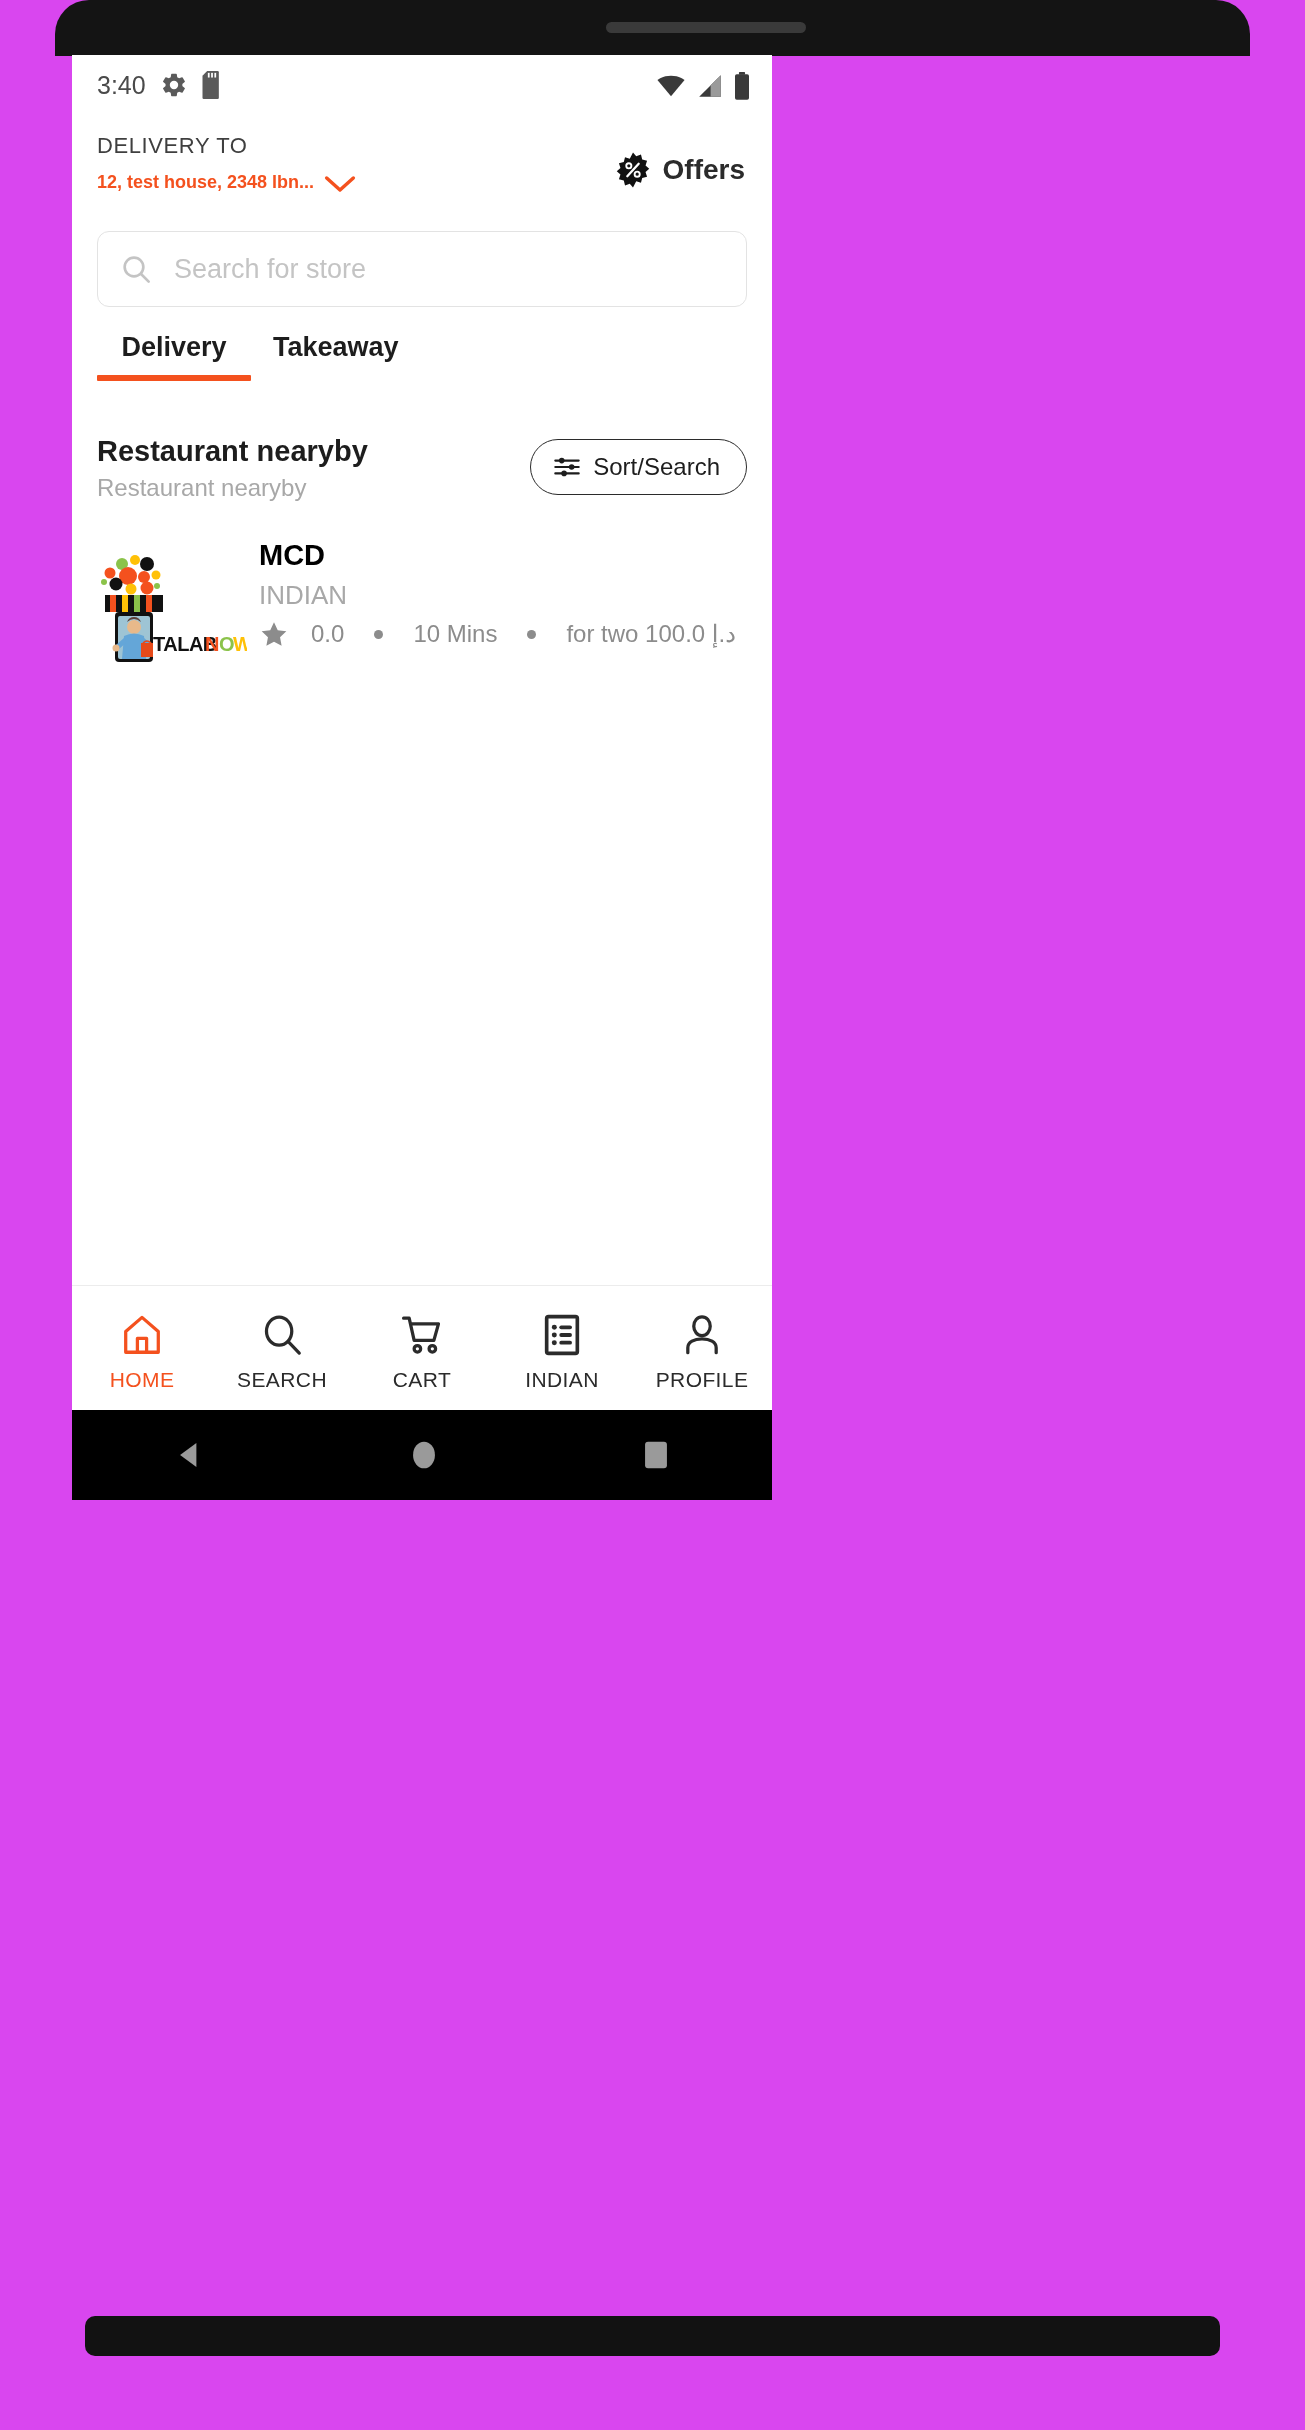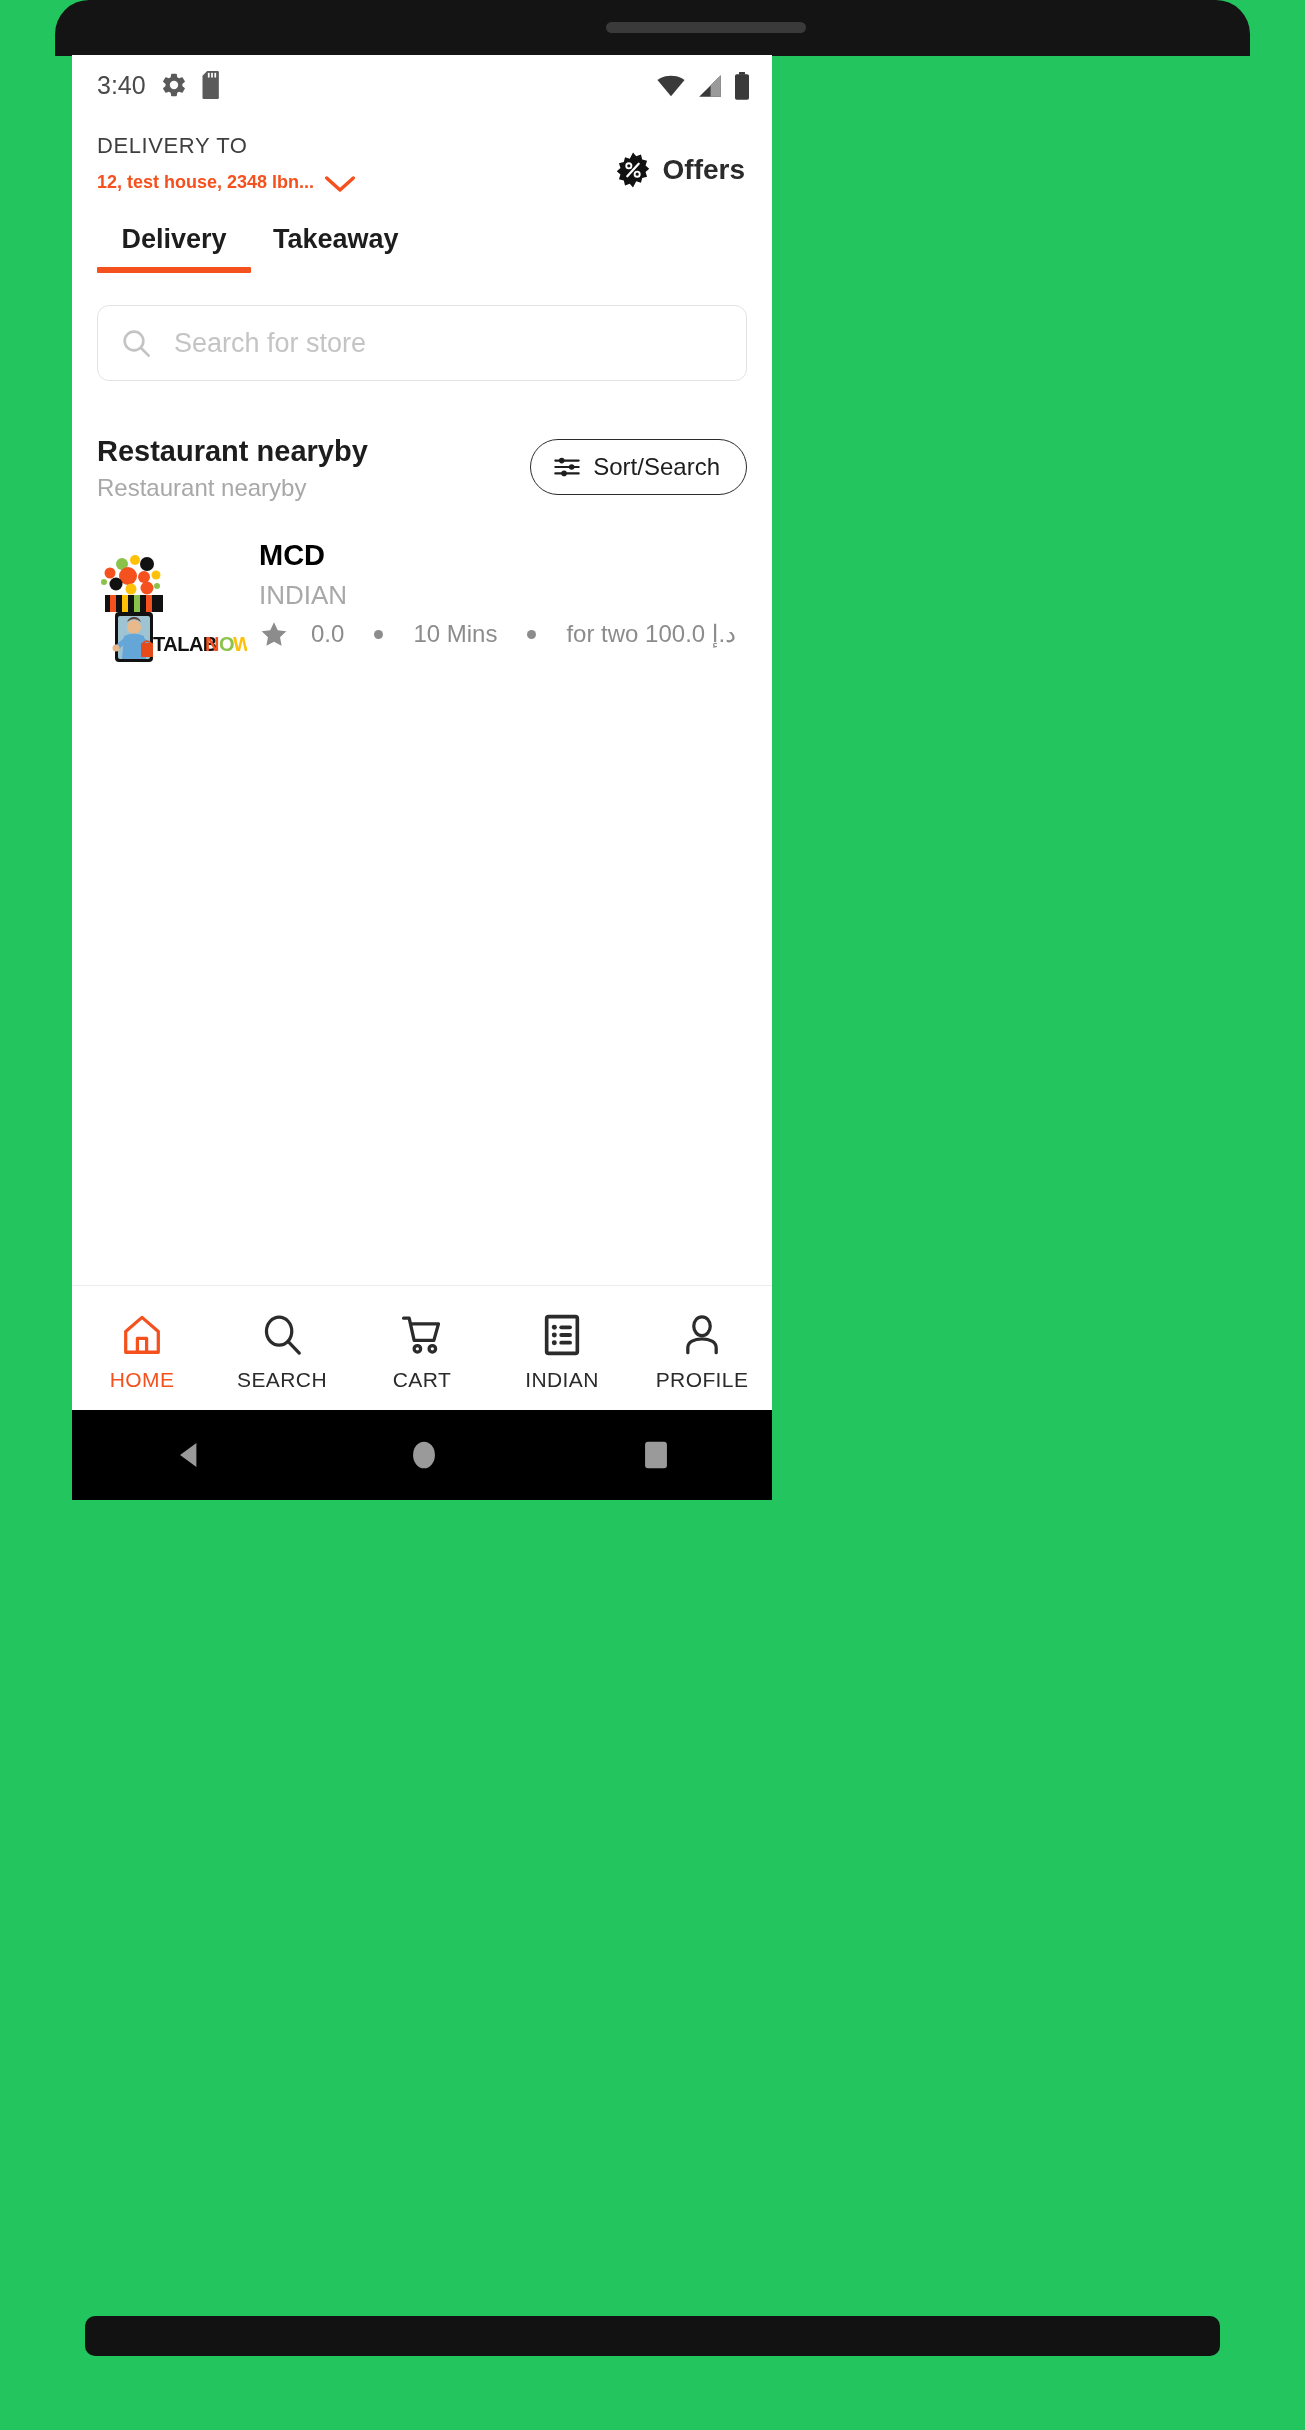--- a/index.html
+++ b/index.html
@@ -6,21 +6,21 @@
   html,body {
     width:1305px; height:2430px;
     background:#000;
     font-family:"Liberation Sans", sans-serif;
     overflow:hidden;
   }
 
   
   #phone-frame{
     position:absolute; left:0; top:0; width:1305px; height:2430px;
-    background:#22c55e;
+    background:#d946ef;
   }
   #bezel-top{
     position:absolute; left:55px; top:0px; width:1195px; height:56px;
     background:#141414;
     border-top-left-radius:34px; border-top-right-radius:34px;
   }
   #speaker-grille{
     position:absolute; left:551px; top:22px; width:200px; height:11px;
     background:#3a3a3a; border-radius:6px;
   }
@@ -236,34 +236,34 @@
         <svg width="38" height="38" viewBox="0 0 40 40">
           <path fill="#111111" d="M20 1.5l3.4 3.9 5-1.6 1.3 5.1 5.1 1.3-1.6 5 3.9 3.4-3.9 3.4 1.6 5-5.1 1.3-1.3 5.1-5-1.6L20 38.5l-3.4-3.9-5 1.6-1.3-5.1-5.1-1.3 1.6-5L2.9 21.4l3.9-3.4-1.6-5 5.1-1.3 1.3-5.1 5 1.6L20 1.5z"></path>
           <circle cx="15.6" cy="15.6" r="2.7" fill="none" stroke="#ffffff" stroke-width="2"></circle>
           <circle cx="24.4" cy="24.4" r="2.7" fill="none" stroke="#ffffff" stroke-width="2"></circle>
           <line x1="26" y1="13.5" x2="14" y2="26.5" stroke="#ffffff" stroke-width="2.4" stroke-linecap="round"></line>
         </svg>
         <div id="offers-label">Offers</div>
       </div>
     </div>
 
-    <div id="tab-bar">
-      <div class="tab" id="tab-delivery">Delivery</div>
-      <div class="tab" id="tab-takeaway">Takeaway</div>
-      <div id="tab-indicator"></div>
-    </div>
-
     <div id="search-wrap">
       <div id="search-box">
         <svg id="search-icon" width="32" height="32" viewBox="0 0 24 24" fill="none" stroke="#c4c4c4" stroke-width="2" stroke-linecap="round">
           <circle cx="10.5" cy="10.5" r="7"></circle>
           <line x1="15.8" y1="15.8" x2="21.5" y2="21.5"></line>
         </svg>
         <input id="search-input" type="text" value="" placeholder="Search for store" style="">
       </div>
+    </div>
+
+    <div id="tab-bar">
+      <div class="tab" id="tab-delivery">Delivery</div>
+      <div class="tab" id="tab-takeaway">Takeaway</div>
+      <div id="tab-indicator"></div>
     </div>
 
     <div id="section-header">
       <div>
         <div id="section-title">Restaurant nearyby</div>
         <div id="section-subtitle">Restaurant nearyby</div>
       </div>
       <div id="sort-filter-button">
         <svg width="28" height="24" viewBox="0 0 24 20" fill="none" stroke="#1d1d1d" stroke-width="1.9" stroke-linecap="round">
           <line x1="2" y1="4.5" x2="22" y2="4.5"></line>

